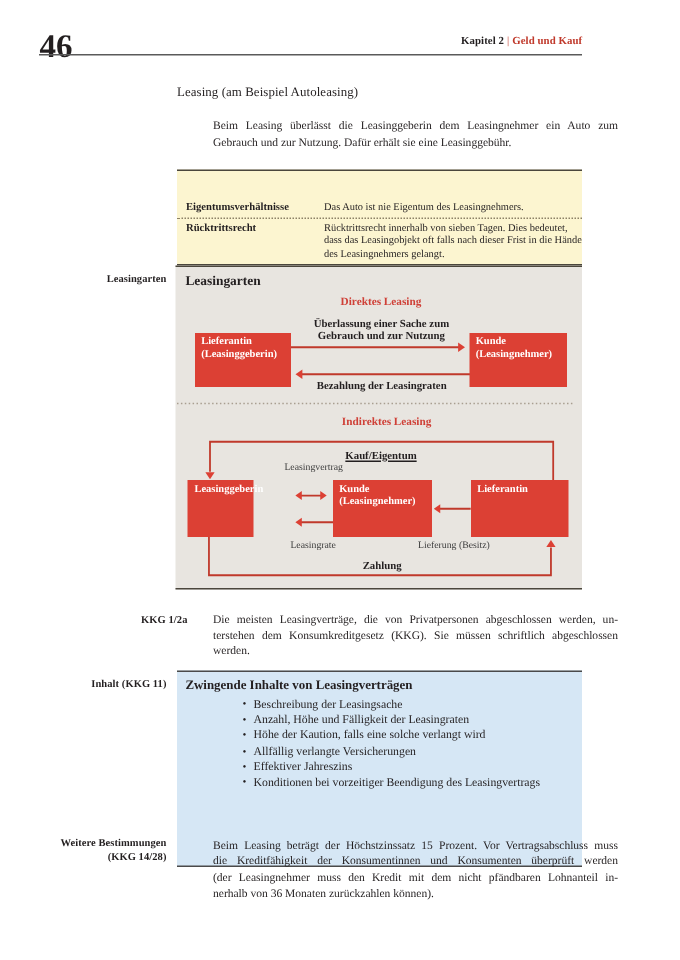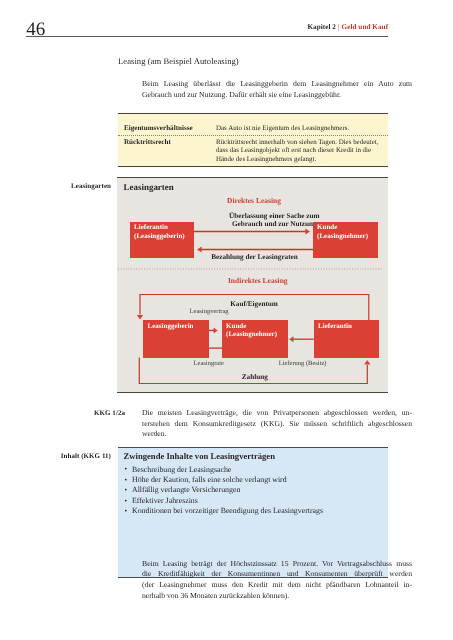--- a/index.html
+++ b/index.html
@@ -1,38 +1,38 @@
 <!DOCTYPE html>
 <html><head>
 <meta charset="utf-8">
 <style>
   html,body{margin:0;padding:0;}
   body{width:453px;height:640px;background:#ffffff;font-family:"Liberation Serif",serif;color:#231f20;
        overflow:hidden;-webkit-font-smoothing:antialiased;text-rendering:geometricPrecision;}
   .page{position:relative;width:453px;height:640px;will-change:transform;}
 
   
-  .pagenum{position:absolute;left:26.3px;top:19.9px;font-size:19px;font-weight:normal;line-height:1;}
+  .pagenum{position:absolute;left:26.3px;top:19.9px;font-size:22px;font-weight:bold;line-height:1;}
   .runhead{position:absolute;right:64.9px;top:23.3px;font-size:7.2px;font-weight:bold;letter-spacing:.05px;white-space:nowrap;}
   .runhead .sep{color:#c0392b;font-weight:normal;padding:0 2px;}
   .runhead .chaptitle{color:#c0392b;}
   .headrule{position:absolute;left:26px;top:36.2px;width:362px;height:1.1px;background:#5a5a5a;}
 
   
   .h2{position:absolute;left:118px;top:56px;font-size:8.6px;font-weight:normal;letter-spacing:.05px;}
   .para{position:absolute;font-size:7.7px;line-height:10.8px;margin-left:24px;}
   .para .ln{display:block;text-align:justify;text-align-last:justify;}
   .para .ln.last{text-align-last:left;}
   .p1{left:118px;top:79px;width:270px;}
 
   
   .tbl{position:absolute;left:118px;top:112.5px;width:270px;background:#fcf5d0;
        border-top:1.4px solid #4a463c;border-bottom:1.4px solid #4a463c;box-sizing:border-box;}
   .tbl .row{display:flex;box-sizing:border-box;padding-left:6px;padding-right:0px;}
-  .tbl .r1{padding-top:10px;padding-bottom:2.6px;}
+  .tbl .r1{padding-top:20px;padding-bottom:2.6px;}
   .tbl .r2{padding-top:2.3px;padding-bottom:3.0px;}
   .tbl .row + .row{border-top:1.1px dotted #8c8166;}
   .tbl .c1{width:92px;flex:0 0 92px;font-size:7.1px;font-weight:bold;line-height:8.4px;}
   .tbl .c2{flex:1;font-size:6.95px;line-height:8.4px;}
 
   
   .mlabel{position:absolute;font-size:7px;font-weight:bold;text-align:right;line-height:9.4px;letter-spacing:.05px;}
 
   
   .diagram{position:absolute;left:117px;top:177px;width:271px;height:216px;background:#e8e5e0;
@@ -46,21 +46,21 @@
   .dlab{position:absolute;font-size:7.2px;line-height:7.9px;color:#231f20;text-align:center;white-space:nowrap;}
   .dlab.sm{font-size:6.5px;font-weight:normal;color:#3b3b3b;}
   .dlab.b{font-weight:bold;}
   svg.arrows{position:absolute;left:0;top:0;width:271px;height:216px;}
 
   
   .bluebox{position:absolute;left:118px;top:447.3px;width:270px;height:131px;background:#d6e7f5;
            border-top:1.4px solid #4a4a4a;border-bottom:1.4px solid #4a4a4a;box-sizing:border-box;}
   .bluebox h3{margin:0;position:absolute;left:5.6px;top:3.9px;font-size:8.62px;font-weight:bold;line-height:9px;}
   .bluebox ul{margin:0;position:absolute;left:14px;top:16.3px;padding:0;list-style:none;}
-  .bluebox li{font-size:7.85px;line-height:10.4px;position:relative;}
+  .bluebox li{font-size:7.85px;line-height:10.4px;position:relative;margin-left:37px;}
   .bluebox li::before{content:"\2022";position:absolute;left:-7.4px;top:-0.2px;font-size:7.4px;}
 </style>
 </head>
 <body>
 
 <div class="page">
 
   <div class="pagenum">46</div>
   <div class="runhead"><span>Kapitel 2</span><span class="sep">|</span><span class="chaptitle">Geld und Kauf</span></div>
   <div class="headrule"></div>
@@ -71,21 +71,21 @@
     <span class="ln last">Gebrauch und zur Nutzung. Dafür erhält sie eine Leasinggebühr.</span>
   </div>
 
   <div class="tbl">
     <div class="row r1">
       <div class="c1">Eigentumsverhältnisse</div>
       <div class="c2">Das Auto ist nie Eigentum des Leasingnehmers.</div>
     </div>
     <div class="row r2">
       <div class="c1">Rücktrittsrecht</div>
-      <div class="c2">Rücktrittsrecht innerhalb von sieben Tagen. Dies bedeutet, dass das Leasingobjekt oft erst nach dieser Kredit in die Hände des Leasingnehmers gelangt.</div>
+      <div class="c2">Rücktrittsrecht innerhalb von sieben Tagen. Dies bedeutet, dass das Leasingobjekt oft falls nach dieser Frist in die Hände des Leasingnehmers gelangt.</div>
     </div>
   </div>
 
   <div class="mlabel" style="left:26px;top:181.8px;width:85px;">Leasingarten</div>
 
   <div class="diagram">
     <div class="dtitle">Leasingarten</div>
 
     <svg class="arrows" viewBox="0 0 271 216">
 
@@ -108,42 +108,42 @@
       <path d="M100.8 152.4 L96.5 149.4 L96.5 155.4 Z" fill="#dc4034"></path>
 
       <path d="M105.6 170.1 H83.2" stroke="#c0392b" stroke-width="1.3" fill="none"></path>
       <path d="M79.9 170.1 L84.2 167.1 L84.2 173.1 Z" fill="#dc4034"></path>
 
       <path d="M196.8 161.2 H175.5" stroke="#c0392b" stroke-width="1.3" fill="none"></path>
       <path d="M172.2 161.2 L176.5 158.2 L176.5 164.2 Z" fill="#dc4034"></path>
     </svg>
 
     <div class="dsub" style="left:0;top:17.8px;width:274px;">Direktes Leasing</div>
-    <div class="dlab b" style="left:0;top:35px;width:274.5px;padding-left:20px;">
+    <div class="dlab b" style="left:0;top:35px;width:274.5px;">
       <div>Überlassung einer Sache zum</div>
       <div>Gebrauch und zur Nutzung</div>
     </div>
     <div class="box" style="left:13px;top:43.5px;width:63.5px;height:36px;">
       <span class="bt">
           <span class="bl">Lieferantin</span>
           <span class="bl">(Leasinggeberin)</span>
         </span>
     </div>
     <div class="box" style="left:196px;top:43.5px;width:65px;height:36px;">
       <span class="bt">
           <span class="bl">Kunde</span>
           <span class="bl">(Leasingnehmer)</span>
         </span>
     </div>
     <div class="dlab b" style="left:0;top:75.5px;width:275px;">Bezahlung der Leasingraten</div>
 
     <div class="dsub" style="left:0;top:97.7px;width:281.5px;">Indirektes Leasing</div>
-    <div class="dlab b" style="left:0;top:122.5px;width:274px;">Kauf/Eigentum</div>
+    <div class="dlab b" style="left:0;top:122.5px;width:274px;text-decoration:underline;">Kauf/Eigentum</div>
     <div class="dlab sm" style="left:72.6px;top:130px;text-align:left;">Leasingvertrag</div>
-    <div class="box one" style="left:26px;top:141.5px;width:66px;height:38px;">
+    <div class="box one" style="left:8px;top:141.5px;width:44px;height:38px;">
       <span class="bt">
           <span class="bl">Leasinggeberin</span>
         </span>
     </div>
     <div class="box" style="left:105px;top:142px;width:65.5px;height:38px;">
       <span class="bt">
           <span class="bl">Kunde</span>
           <span class="bl">(Leasingnehmer)</span>
         </span>
     </div>
@@ -162,26 +162,31 @@
     <span class="ln">Die meisten Leasingverträge, die von Privatpersonen abgeschlossen werden, un-</span>
     <span class="ln">terstehen dem Konsumkreditgesetz (KKG). Sie müssen schriftlich abgeschlossen</span>
     <span class="ln last">werden.</span>
   </div>
 
   <div class="mlabel" style="left:26px;top:451.8px;width:85px;">Inhalt (KKG 11)</div>
   <div class="bluebox">
     <h3>Zwingende Inhalte von Leasingverträgen</h3>
     <ul>
       <li>Beschreibung der Leasingsache</li>
+      <li>Anzahl, Höhe und Fälligkeit der Leasingraten</li>
       <li>Höhe der Kaution, falls eine solche verlangt wird</li>
       <li>Allfällig verlangte Versicherungen</li>
       <li>Effektiver Jahreszins</li>
       <li>Konditionen bei vorzeitiger Beendigung des Leasingvertrags</li>
     </ul>
   </div>
 
+  <div class="mlabel" style="left:26px;top:558px;width:85px;">
+    <div>Weitere Bestimmungen</div>
+    <div>(KKG 14/28)</div>
+  </div>
   <div class="para" style="left:118px;top:558.5px;width:270px;">
     <span class="ln">Beim Leasing beträgt der Höchstzinssatz 15 Prozent. Vor Vertragsabschluss muss</span>
     <span class="ln">die Kreditfähigkeit der Konsumentinnen und Konsumenten überprüft werden</span>
     <span class="ln">(der Leasingnehmer muss den Kredit mit dem nicht pfändbaren Lohnanteil in-</span>
     <span class="ln last">nerhalb von 36 Monaten zurückzahlen können).</span>
   </div>
 </div>
 
 </body></html>

